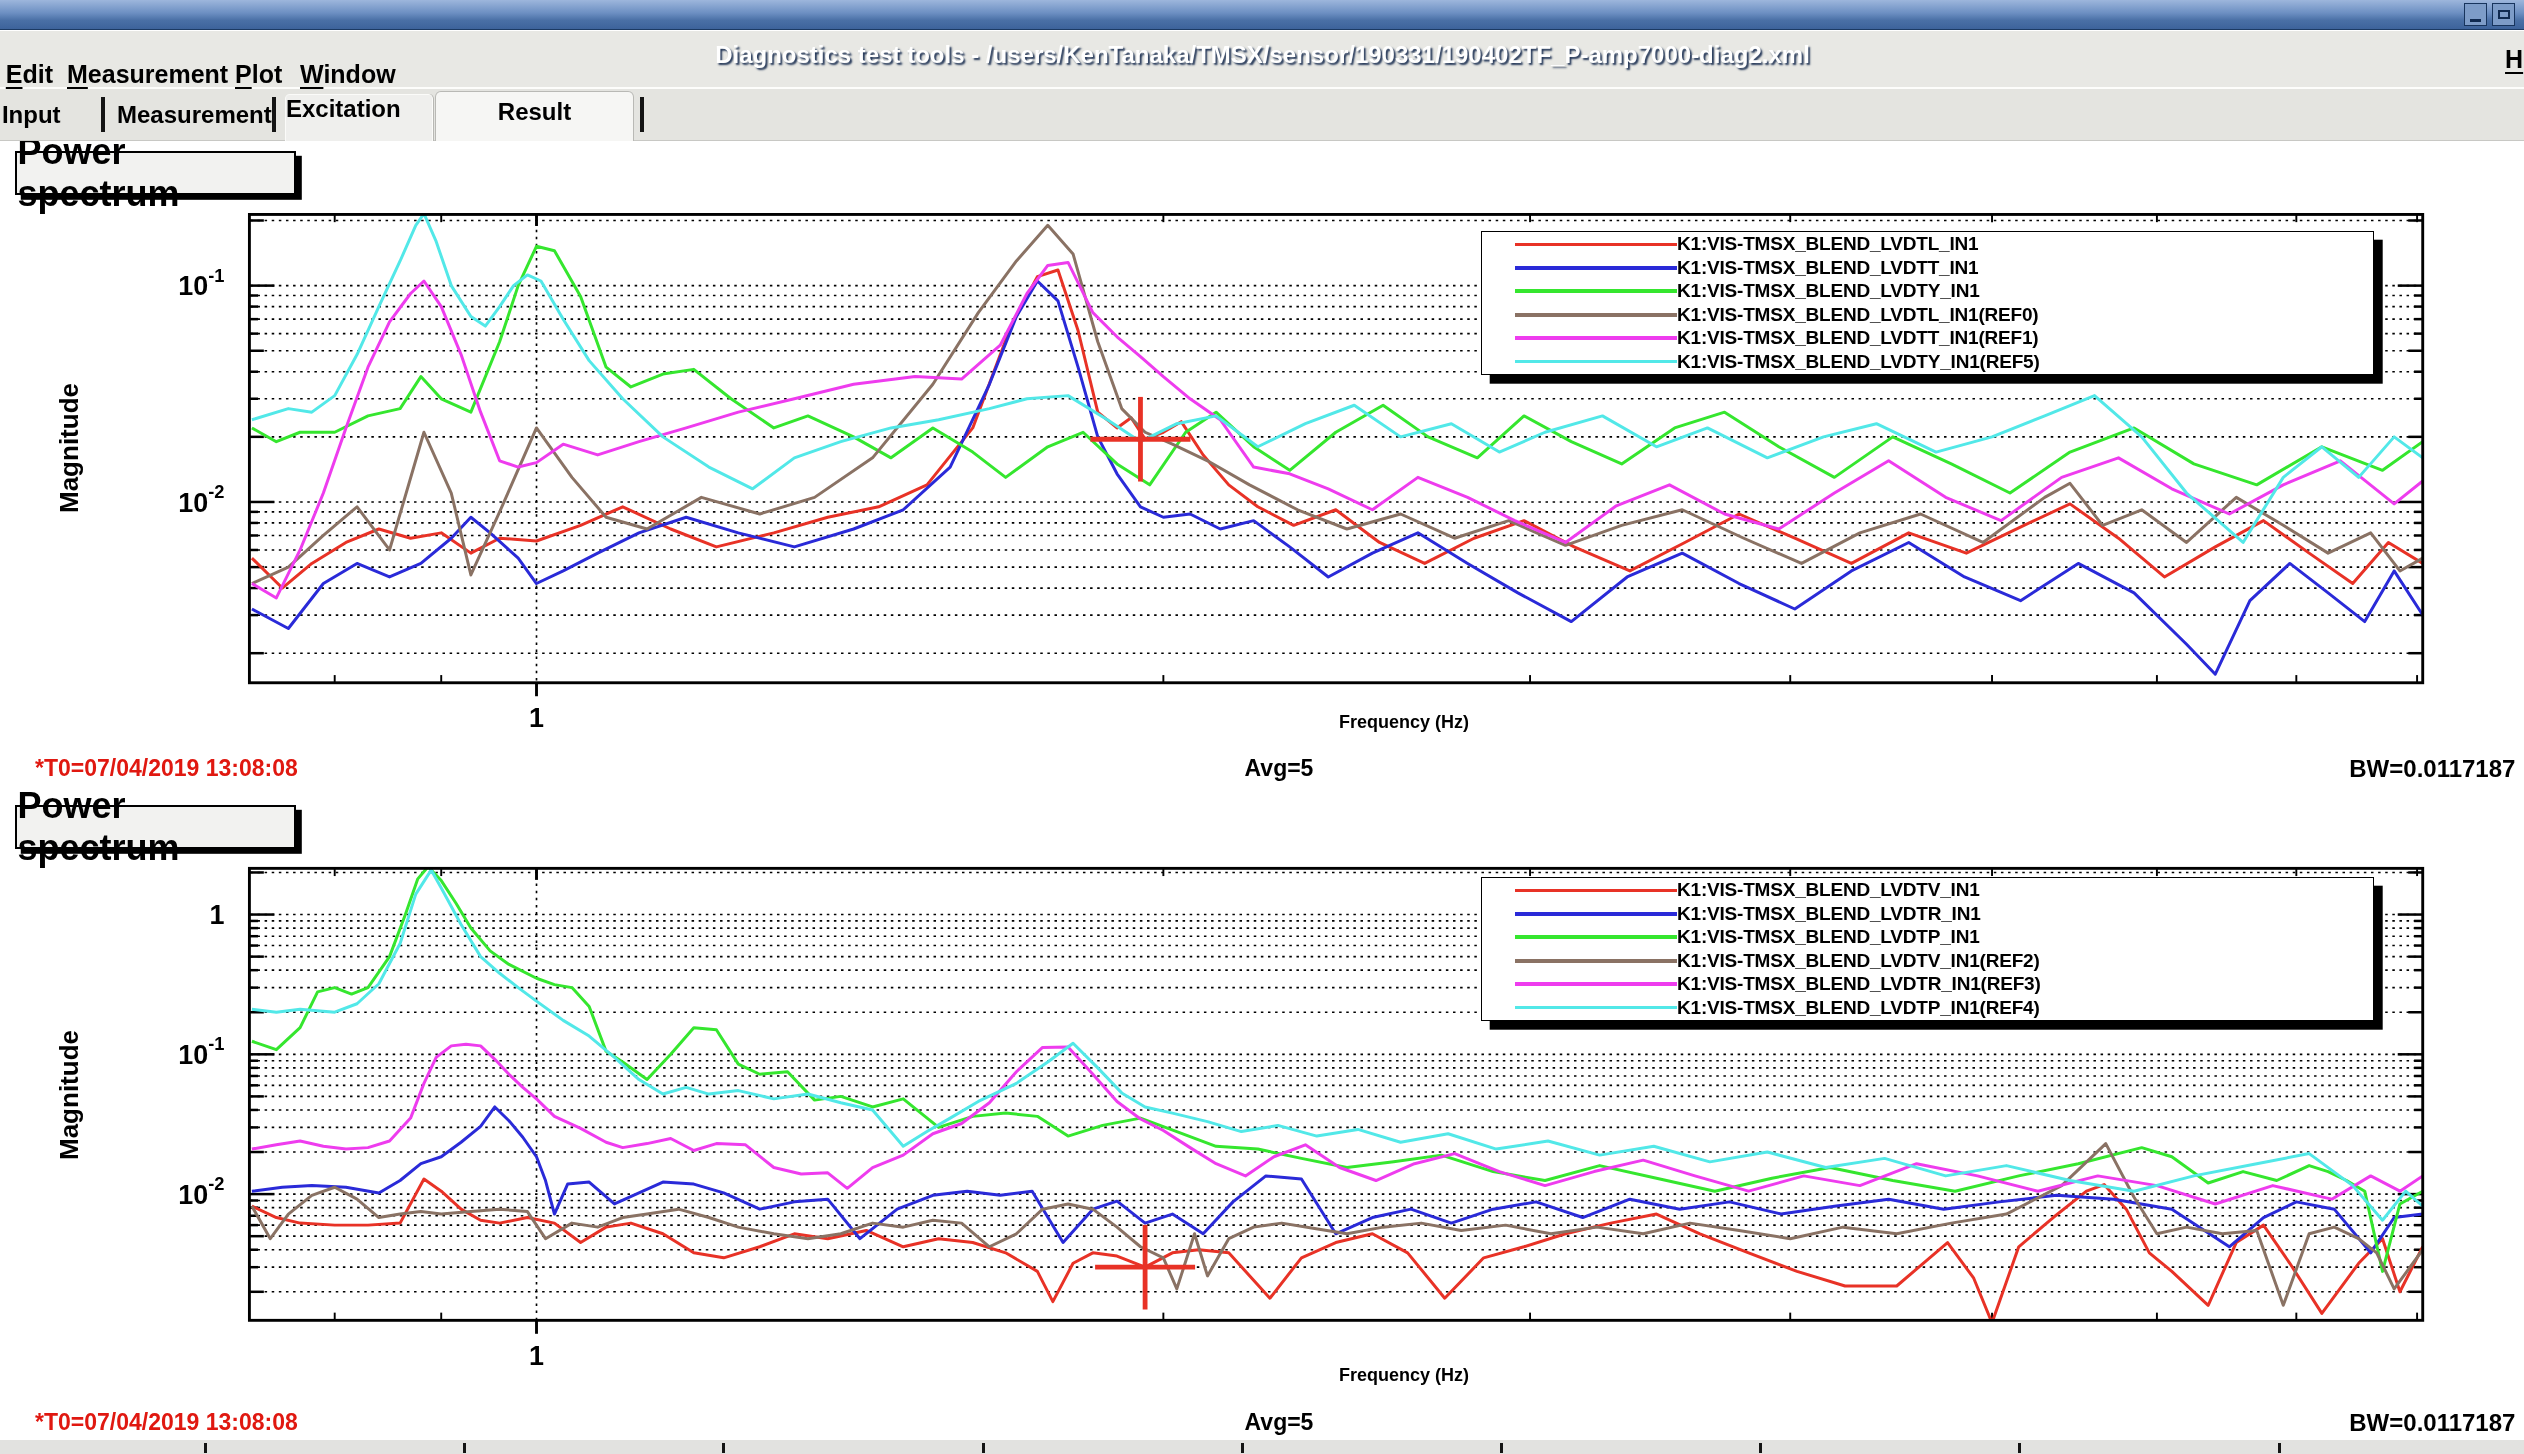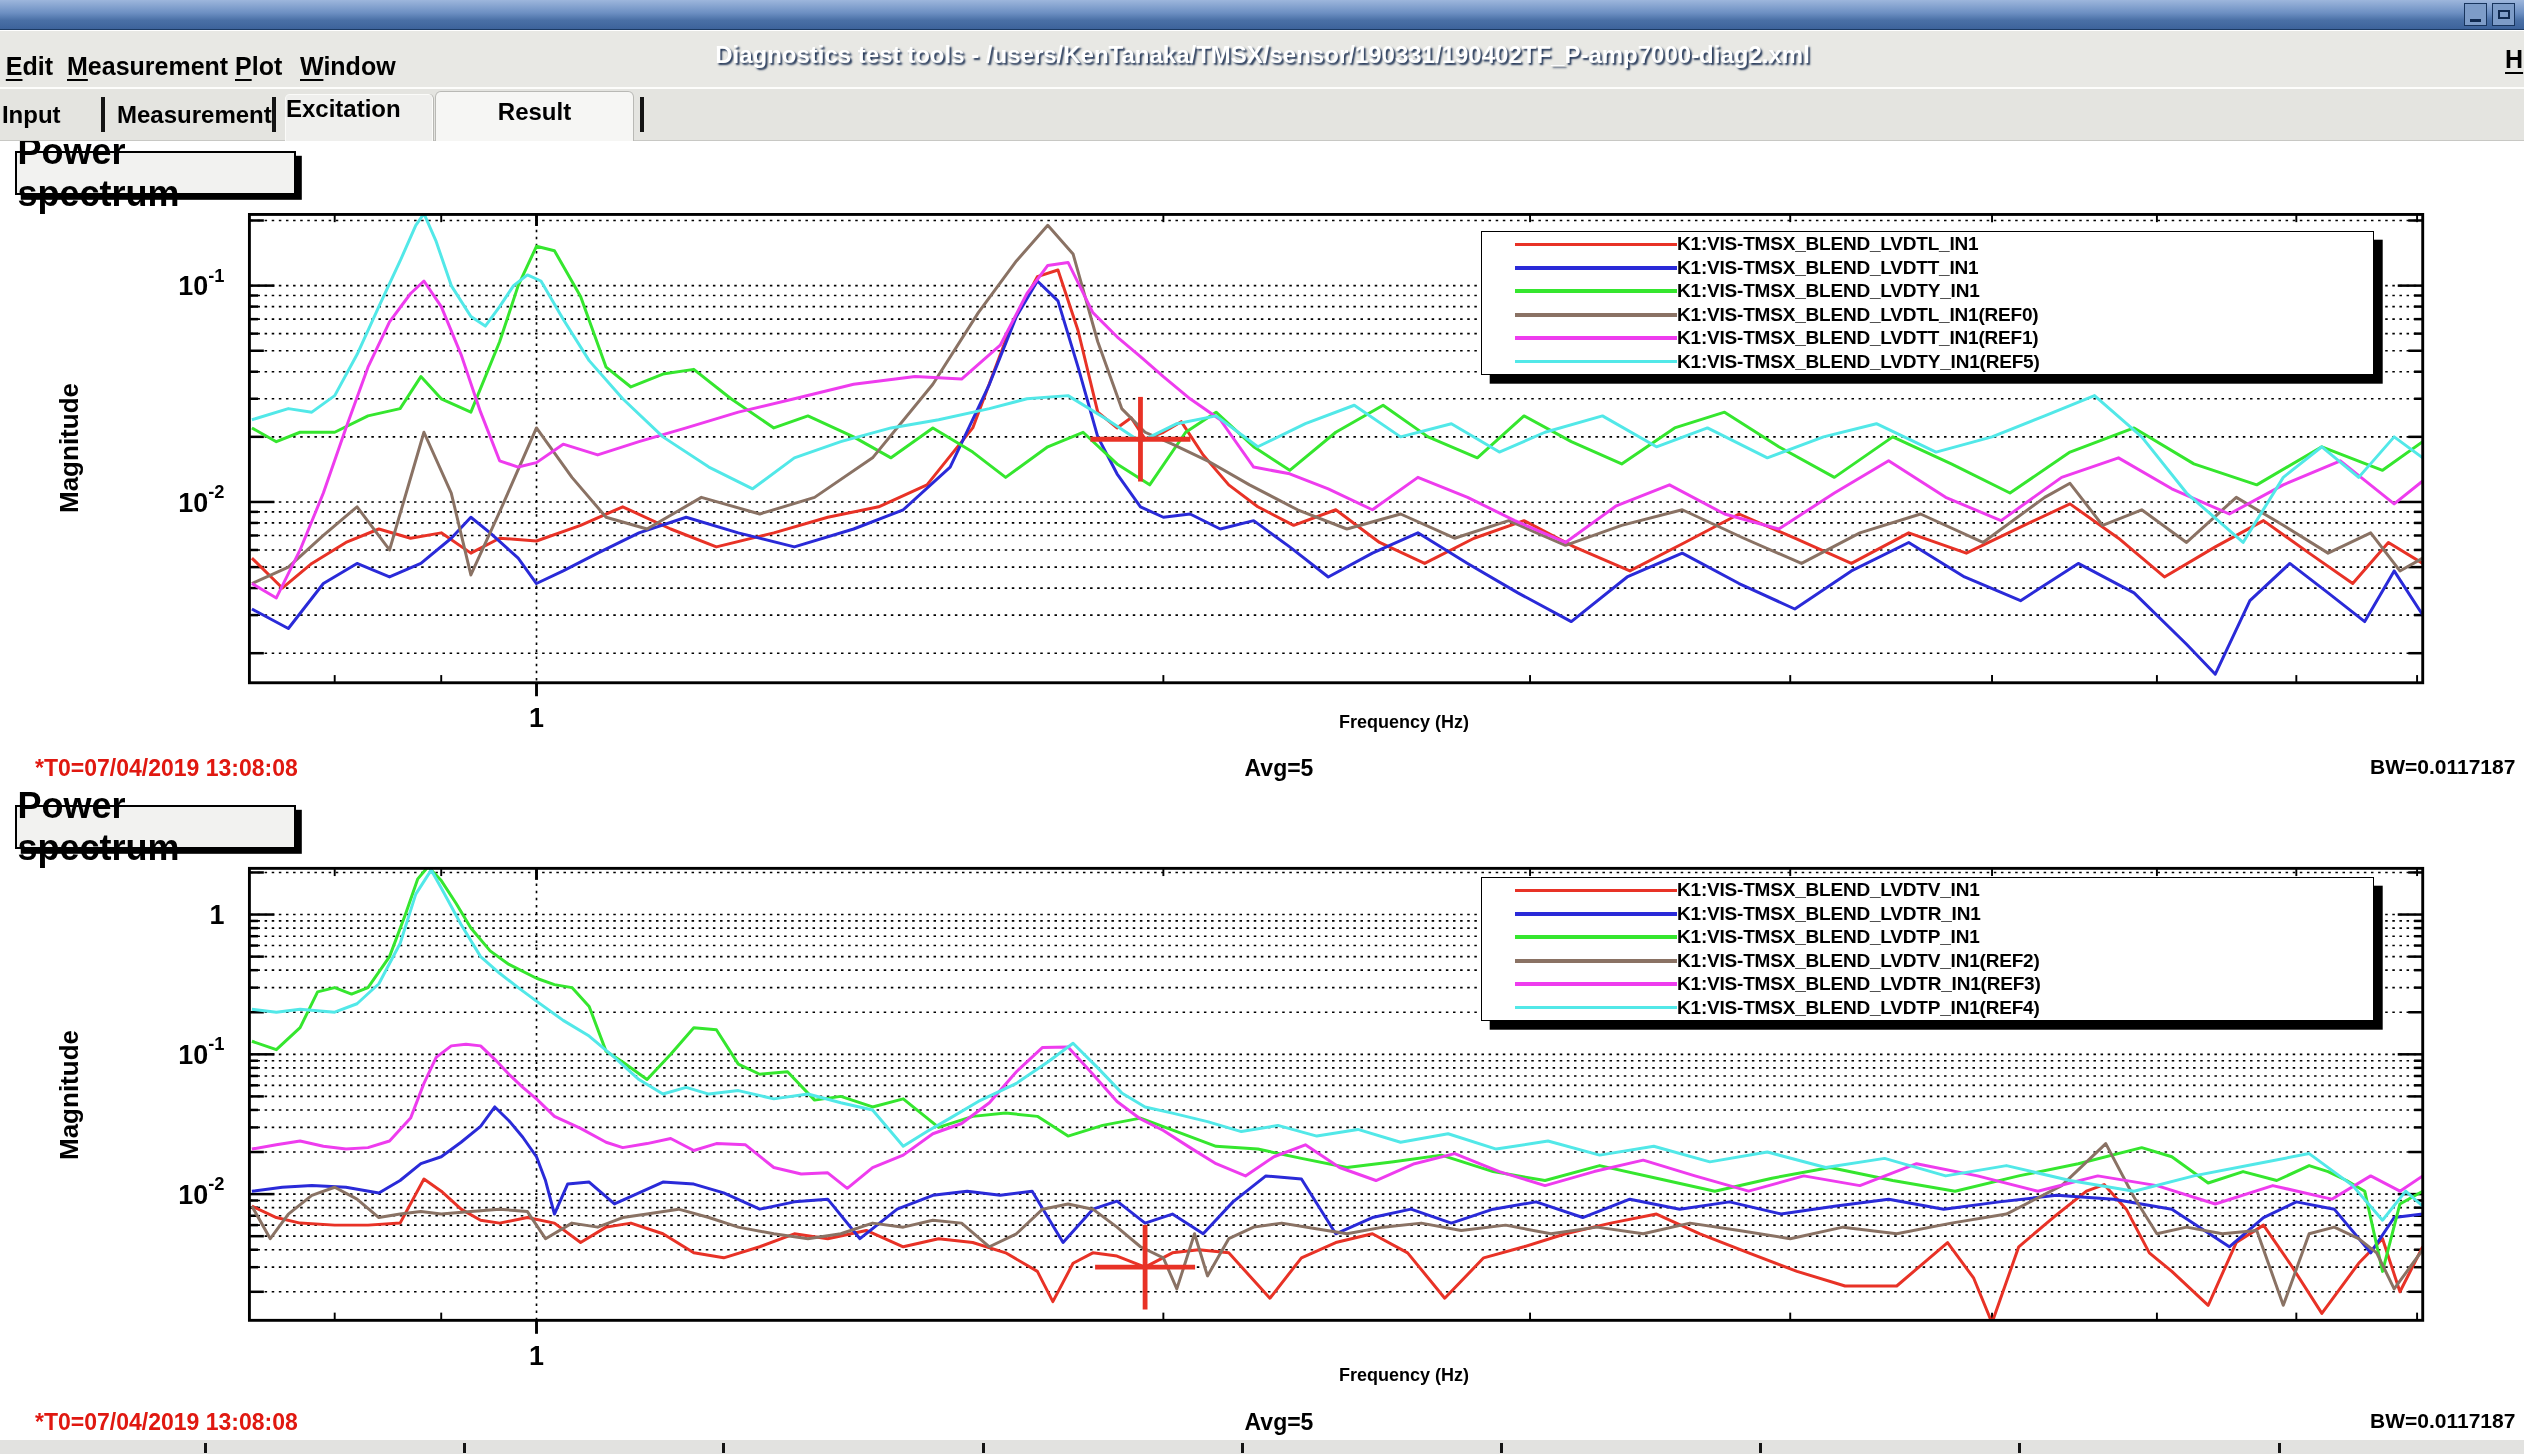--- a/index.html
+++ b/index.html
@@ -15,21 +15,21 @@
     text-shadow:1.9px 1.9px 1.9px rgba(25,45,80,.95);white-space:nowrap;margin-top:40px;}
   .win-btn{position:absolute;top:2.9px;width:23px;height:23px;background:#7d9cc8;
     border:1.9px solid #17345d;box-sizing:border-box;z-index:6;display:flex;align-items:center;justify-content:center;}
   .btn-min{right:38px;}
   .btn-max{right:9.6px;}
   .glyph-min{display:block;width:11.5px;height:2.9px;background:#102a50;margin-top:11.5px;}
   .glyph-max{display:block;width:11.5px;height:9.6px;border:2.9px solid #102a50;box-sizing:border-box;}
 
   .menubar{position:absolute;left:0;top:31px;width:2525px;height:59px;background:#e8e8e4;
     border-bottom:1.9px solid #9a9a96;box-shadow:inset 0 -2.9px 0 #fdfdfb;z-index:4;}
-  .menu-item{position:absolute;top:21px;font-size:25px;font-weight:bold;display:inline-block;cursor:default;}
+  .menu-item{position:absolute;top:29px;font-size:25px;font-weight:bold;display:inline-block;cursor:default;}
   .menu-item::first-letter{text-decoration:underline;text-underline-offset:3.8px;}
   .menu-edit{left:5.8px;} .menu-measurement{left:67px;} .menu-plot{left:235px;} .menu-window{left:300px;}
   .menu-help{position:absolute;top:13.5px;right:1.9px;font-size:25px;font-weight:bold;}
   .menu-help::first-letter{text-decoration:underline;text-underline-offset:3.8px;}
 
   .tabbar{position:absolute;left:0;top:89px;width:2525px;height:51px;background:#e4e4e0;
     border-bottom:1px solid #c8c8c4;z-index:4;}
   .tab-label{position:absolute;top:11.5px;font-size:24px;font-weight:bold;white-space:nowrap;}
   .tab-input{left:1.9px;} .tab-measurement{left:117px;}
   .tab-excitation-box{position:absolute;left:285px;top:4.8px;width:146px;height:46px;background:#efefed;
@@ -51,21 +51,21 @@
 
   .ylabel{position:absolute;left:69px;transform:translate(-50%,-50%) rotate(-90deg);
     font-size:26px;font-weight:bold;z-index:2;white-space:nowrap;}
   .ylabel-1{top:448px;} .ylabel-2{top:1095px;}
 
   .xlabel{position:absolute;left:1404px;transform:translateX(-50%);font-size:18px;font-weight:bold;z-index:2;}
   .xlabel-1{top:712px;} .xlabel-2{top:1365px;}
 
   .inforow-t0{position:absolute;left:35px;font-size:23px;font-weight:bold;z-index:2;text-align:center;}
   .inforow-avg{position:absolute;left:1279px;transform:translateX(-50%);font-size:23px;font-weight:bold;z-index:2;}
-  .inforow-bw{position:absolute;right:9.6px;font-size:21px;font-weight:bold;z-index:2;}
+  .inforow-bw{position:absolute;right:9.6px;font-size:24px;font-weight:bold;z-index:2;}
   .row1{top:755px;} .row2{top:1409px;}
 
   .legend{position:absolute;left:1481px;width:893px;height:144px;background:#fff;
     border:1.9px solid #000;box-shadow:8.7px 8.7px 0 #000;z-index:3;box-sizing:border-box;
     display:flex;flex-direction:column;justify-content:space-evenly;}
   .legend-1{top:231px;} .legend-2{top:877px;}
   .legend-row{display:flex;align-items:center;height:22px;}
   .legend-sample{margin-left:33px;width:162px;height:3.8px;flex:0 0 auto;}
   .legend-label{font-size:19px;font-weight:bold;white-space:nowrap;letter-spacing:-0.2px;}
 

